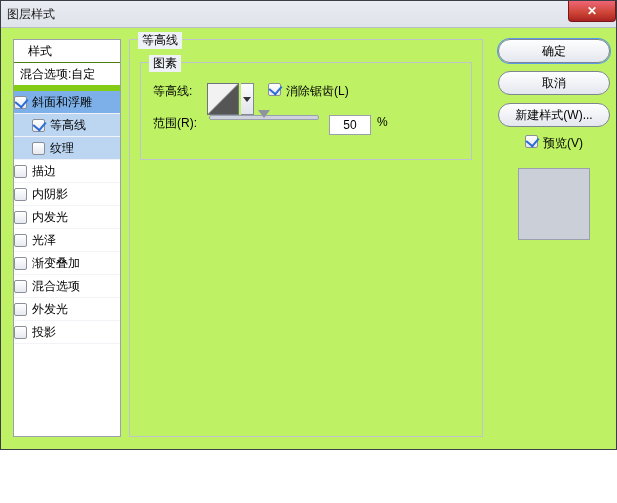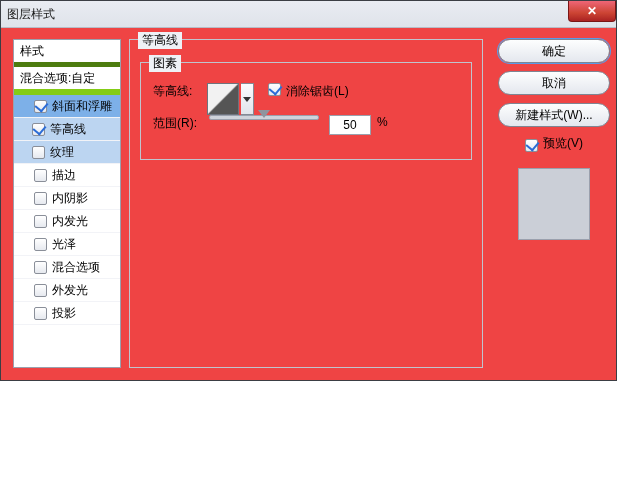--- a/index.html
+++ b/index.html
@@ -1,24 +1,24 @@
 <!DOCTYPE html>
 <html><head>
 <meta charset="utf-8">
 <style>
 html,body{margin:0;padding:0;font-family:"Microsoft YaHei","SimSun",Tahoma,sans-serif;font-size:12px;color:#000;background:#fff}
-.window{width:617px;height:381px;background:#ef4444;border:1px solid #3b3e44;box-sizing:border-box;position:relative}
+.window{width:617px;height:450px;background:#bef264;border:1px solid #3b3e44;box-sizing:border-box;position:relative}
 .titlebar{height:26px;background:linear-gradient(#e9ecf2,#dfe3ea);border-bottom:1px solid #b7bdc7;position:relative}
 .titlebar .title{position:absolute;left:6px;top:5px;font-size:12px;color:#1a1a1a}
 .closebtn{position:absolute;right:0;top:0;width:46px;height:20px;background:linear-gradient(#e67,#c43 60%,#a22);border:1px solid #7a1515;border-top:none;border-bottom-left-radius:4px;border-bottom-right-radius:4px;display:flex;align-items:center;justify-content:center;color:#fff;font-weight:bold;font-size:12px;font-family:Arial,sans-serif}
 .body{position:absolute;left:6px;top:32px;right:6px;bottom:6px}
 .styles-panel{position:absolute;left:6px;top:6px;width:106px;bottom:6px;border:1px solid #9aa0ad;background:#fff}
-.styles-header{height:22px;line-height:22px;padding-left:6px;border-bottom:5px solid #4d7c0f}
+.styles-header{height:22px;line-height:22px;padding-left:14px;border-bottom:1px solid #4d7c0f}
 .styles-blend{height:22px;line-height:22px;padding-left:6px;border-bottom:6px solid #84cc16;background:#fff}
-.style-row{height:22px;display:flex;align-items:center;padding-left:20px;border-bottom:1px solid #f2f3f7;cursor:default}
+.style-row{height:22px;display:flex;align-items:center;padding-left:0;border-bottom:1px solid #f2f3f7;cursor:default}
 .style-row.indent{padding-left:18px}
 .style-row.sel-active{background:#7db0e8}
 .style-row.sel-sub{background:#bcd5f1}
 .chk{width:13px;height:13px;border:1px solid #8a8f99;background:linear-gradient(#fff,#e6e9ef);margin-right:5px;position:relative;box-sizing:border-box;border-radius:2px}
 .chk.checked::after{content:"";position:absolute;left:2px;top:-1px;width:7px;height:9px;border-right:2px solid #2b6cd6;border-bottom:2px solid #2b6cd6;transform:rotate(40deg)}
 .settings-panel{position:absolute;left:122px;top:6px;width:354px;bottom:6px}
 .fieldset{position:absolute;border:1px solid #bfc4ce;background:transparent}
 .fs-outer{left:0;top:0;right:0;bottom:0}
 .fs-inner{left:10px;top:22px;right:10px;height:96px}
 .legend{position:absolute;left:8px;top:-8px;background:#eef1f6;padding:0 4px;color:#000}
@@ -28,21 +28,21 @@
 .lbl{width:52px;text-align:left}
 .contour-thumb{width:30px;height:30px;border:1px solid #6e737d;background:linear-gradient(135deg,#f2f2f2 0%,#f2f2f2 48%,#555 52%,#555 100%);margin-left:2px;margin-right:2px}
 .dd{width:12px;height:30px;border:1px solid #848a95;border-left:none;background:linear-gradient(#fbfcfe,#e1e4eb);display:flex;align-items:center;justify-content:center;margin-right:14px}
 .dd::after{content:"";border-left:4px solid transparent;border-right:4px solid transparent;border-top:5px solid #333}
 .slider-track{position:relative;flex:0 0 108px;height:3px;background:#cfd3db;border:1px solid #9aa0ad;border-radius:2px;margin:0 10px 0 4px}
 .slider-thumb{position:absolute;top:-6px;left:50%;transform:translateX(-50%);width:0;height:0;border-left:6px solid transparent;border-right:6px solid transparent;border-top:8px solid #8f949e}
 .numbox{width:40px;height:18px;border:1px solid #9aa0ad;background:#fff;text-align:center;line-height:18px;margin-right:6px}
 .right-panel{position:absolute;right:0;top:6px;width:112px}
 .btn{height:22px;border:1px solid #7f8593;border-radius:12px;background:linear-gradient(#fdfefe,#e4e7ee);margin-bottom:8px;display:flex;align-items:center;justify-content:center;cursor:default}
 .btn.default{box-shadow:0 0 0 1px #5a9be8}
-.preview-row{display:flex;align-items:flex-end;justify-content:center;margin:4px 0 16px}
+.preview-row{display:flex;align-items:flex-start;justify-content:center;margin:4px 0 16px}
 .preview-box{width:70px;height:70px;border:1px solid #9aa0ad;background:#cbcfd7;margin:0 auto}
 </style>
 </head>
 <body>
 
 <div class="window">
   <div class="titlebar">
     <span class="title">图层样式</span>
     <div class="closebtn">
       <span>✕</span>
@@ -75,20 +75,24 @@
             <span class="chk"></span>
             <span>内阴影</span>
           </div>
           <div class="style-row">
             <span class="chk"></span>
             <span>内发光</span>
           </div>
           <div class="style-row">
             <span class="chk"></span>
             <span>光泽</span>
+          </div>
+          <div class="style-row">
+            <span class="chk"></span>
+            <span>渐变叠加</span>
           </div>
           <div class="style-row">
             <span class="chk"></span>
             <span>混合选项</span>
           </div>
           <div class="style-row">
             <span class="chk"></span>
             <span>外发光</span>
           </div>
           <div class="style-row">

